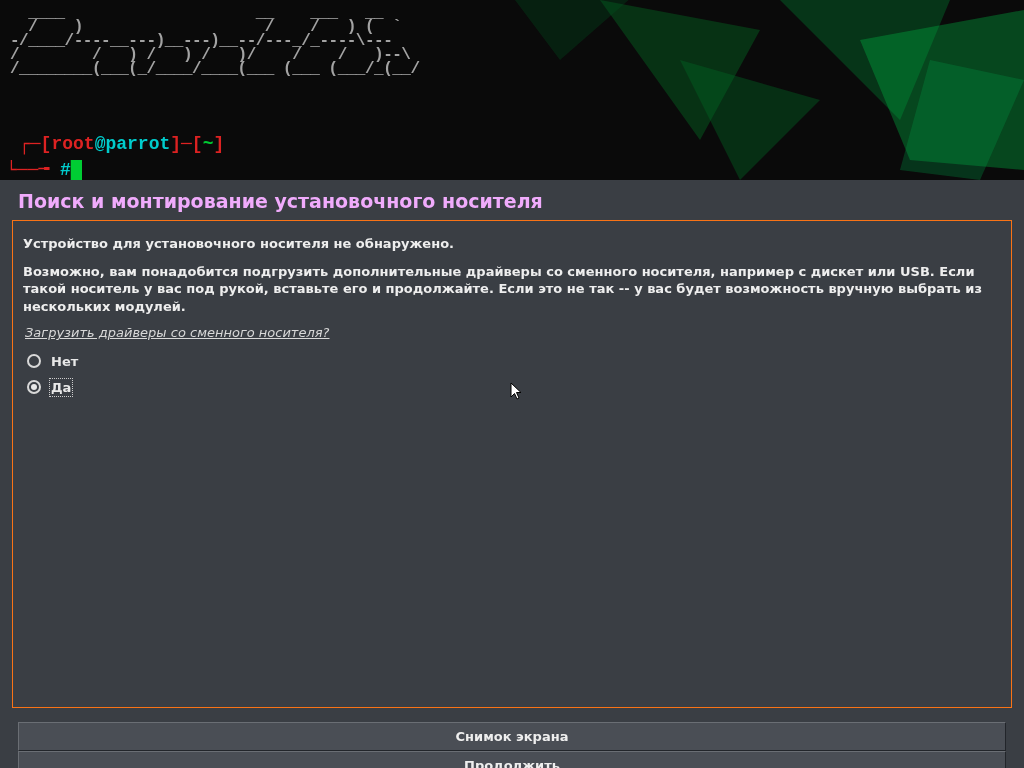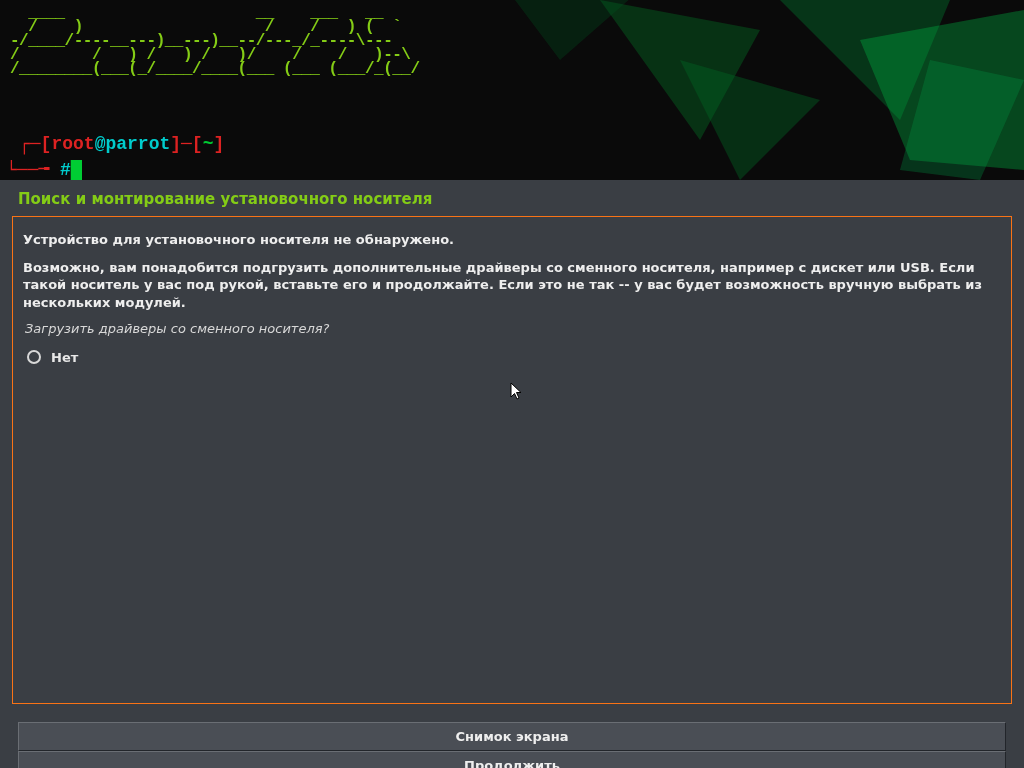--- a/index.html
+++ b/index.html
@@ -19,21 +19,21 @@
   }
   .banner svg { position: absolute; top: 0; left: 0; }
   .ascii {
     position: absolute;
     top: 6px;
     left: 10px;
     font-family: "Courier New", monospace;
     font-size: 16px;
     line-height: 14px;
     white-space: pre;
-    color: #84cc16;
+    color: #a3a3a3;
     font-weight: bold;
     letter-spacing: -0.5px;
   }
   .prompt {
     position: absolute;
     top: 134px;
     left: 6px;
     font-family: "Courier New", monospace;
     font-size: 18px;
     font-weight: bold;
@@ -46,33 +46,33 @@
     font-family: "Courier New", monospace;
     font-size: 18px;
     font-weight: bold;
   }
   .red { color: #d22; }
   .green { color: #0c3; }
   .teal { color: #0cc; }
   .cursor { background: #0c3; color: #0c3; }
   .title {
     padding: 10px 18px 8px 18px;
-    font-size: 15px;
+    font-size: 19px;
     font-weight: bold;
-    color: #84cc16;
+    color: #f0abfc;
   }
   .main {
     margin: 0 12px;
     border: 1px solid #f97316;
     height: 488px;
     padding: 14px 10px;
     background: #3a3e44;
   }
   .bold { font-weight: bold; color: #eee; margin-bottom: 10px; line-height: 1.35; }
-  .question { font-style: italic; color: #d8d8d8; margin: 4px 0 8px 2px; }
+  .question { font-style: italic; color: #d8d8d8; margin: 4px 0 8px 2px; text-decoration: underline; }
   .options { margin-top: 6px; }
   .opt {
     display: flex;
     align-items: center;
     height: 26px;
     padding-left: 4px;
     cursor: pointer;
     font-weight: bold;
   }
   .radio {
@@ -145,20 +145,26 @@
 
 <div class="main">
   <div class="bold">Устройство для установочного носителя не обнаружено.</div>
   <div class="bold">Возможно, вам понадобится подгрузить дополнительные драйверы со сменного носителя, например с дискет или USB. Если такой носитель у вас под рукой, вставьте его и продолжайте. Если это не так -- у вас будет возможность вручную выбрать из нескольких модулей.</div>
   <div class="question">Загрузить драйверы со сменного носителя?</div>
   <div class="options">
     <div class="opt">
       <span class="radio"></span>
       <span class="opt-label">Нет</span>
     </div>
+    <div class="opt">
+      <span class="radio">
+          <span class="dot"></span>
+        </span>
+      <span class="opt-label focused">Да</span>
+    </div>
   </div>
 </div>
 
 <div class="footer">
   <button class="btn">Снимок экрана</button>
   <button class="btn">Продолжить</button>
 </div>
 
 <svg class="cursor-arrow" viewBox="0 0 14 20">
   <path d="M1 1 L1 15 L4.5 11.5 L7 17 L9 16 L6.5 10.5 L11 10.5 Z" fill="#fff" stroke="#000" stroke-width="1"></path>

